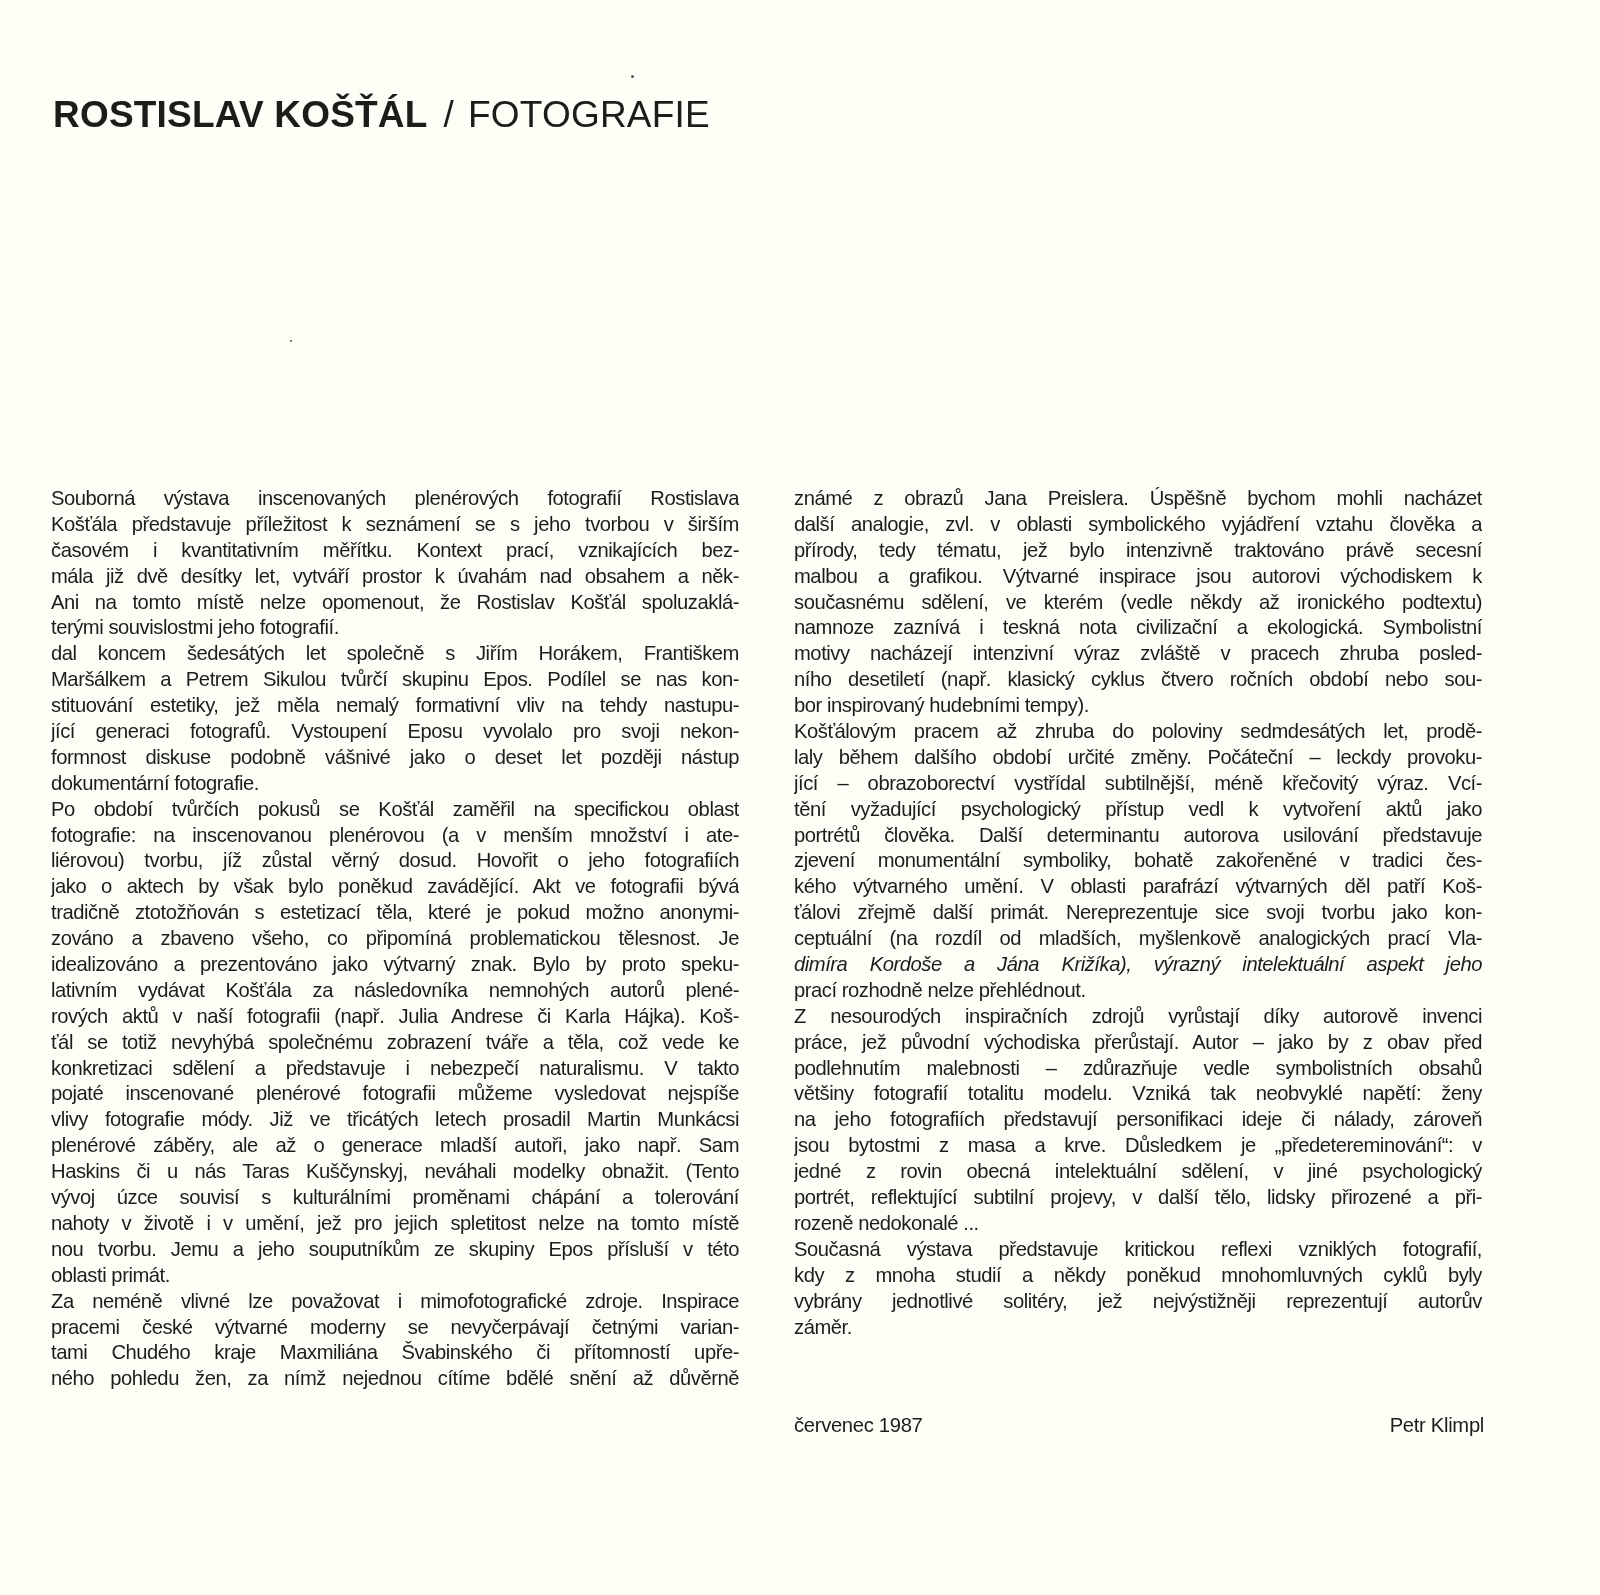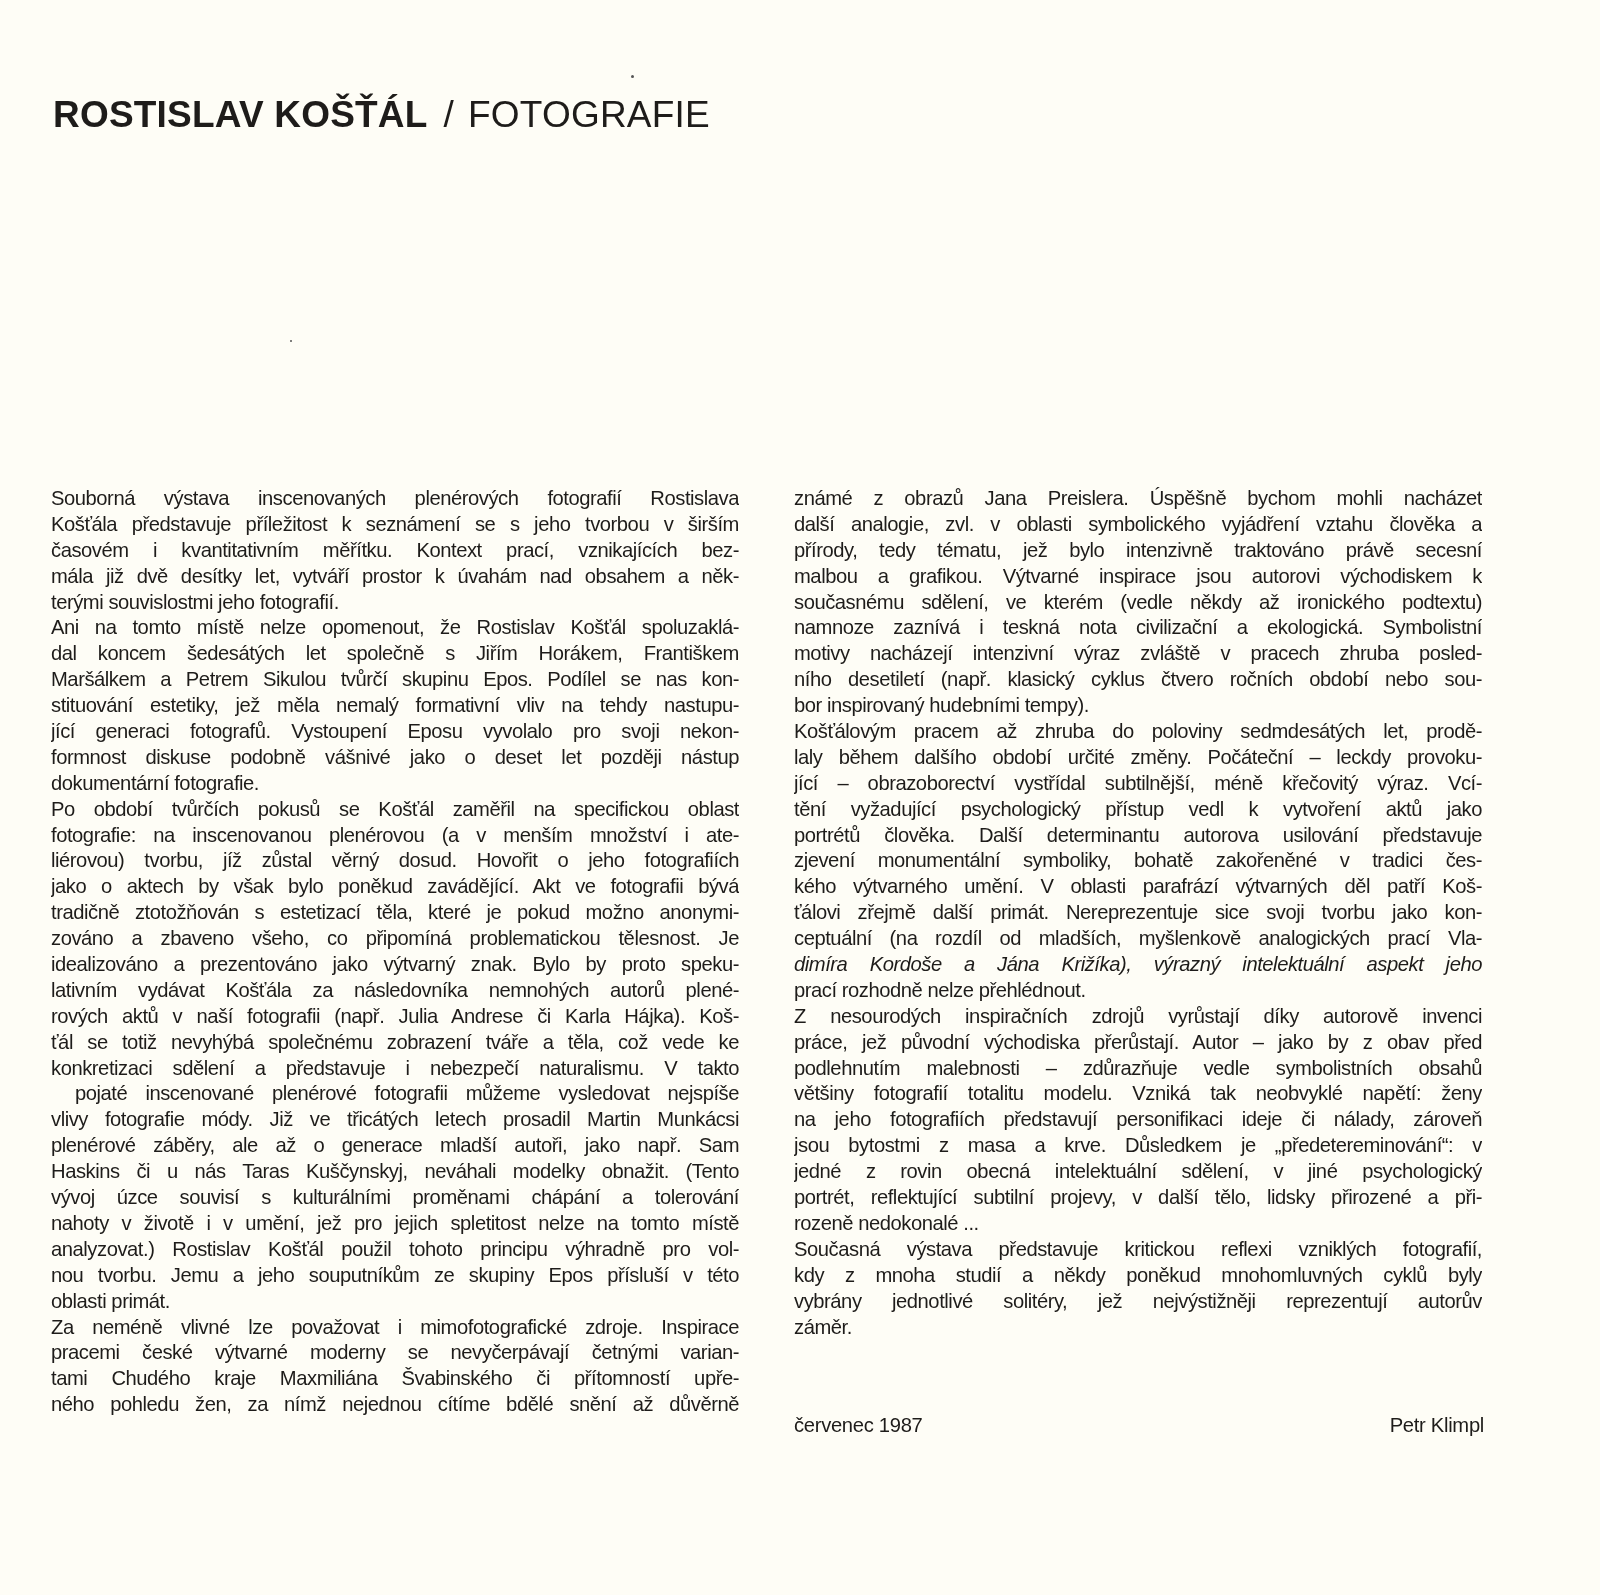--- a/index.html
+++ b/index.html
@@ -62,46 +62,45 @@
 </h1>
 
 <div class="speck" style="left:631px;top:75px;"></div>
 <div class="speck" style="left:290px;top:340px;width:2px;height:2px;"></div>
 
 <div class="col col-left" id="col-left">
     <span class="line" style="white-space: normal; overflow: hidden;">Souborná výstava inscenovaných plenérových fotografií Rostislava</span>
     <span class="line" style="white-space: normal; overflow: hidden;">Košťála představuje příležitost k seznámení se s jeho tvorbou v širším</span>
     <span class="line" style="white-space: normal; overflow: hidden;">časovém i kvantitativním měřítku. Kontext prací, vznikajících bez-</span>
     <span class="line" style="white-space: normal; overflow: hidden;">mála již dvě desítky let, vytváří prostor k úvahám nad obsahem a něk-</span>
+    <span class="line" style="white-space: normal; overflow: hidden;">Ani na tomto místě nelze opomenout, že Rostislav Košťál spoluzaklá-</span>
     <span class="line last" style="white-space: normal; overflow: hidden;">terými souvislostmi jeho fotografií.</span>
-    <span class="line" style="white-space: normal; overflow: hidden;">Ani na tomto místě nelze opomenout, že Rostislav Košťál spoluzaklá-</span>
     <span class="line" style="white-space: normal; overflow: hidden;">dal koncem šedesátých let společně s Jiřím Horákem, Františkem</span>
     <span class="line" style="white-space: normal; overflow: hidden;">Maršálkem a Petrem Sikulou tvůrčí skupinu Epos. Podílel se nas kon-</span>
     <span class="line" style="white-space: normal; overflow: hidden;">stituování estetiky, jež měla nemalý formativní vliv na tehdy nastupu-</span>
     <span class="line" style="white-space: normal; overflow: hidden;">jící generaci fotografů. Vystoupení Eposu vyvolalo pro svoji nekon-</span>
     <span class="line" style="white-space: normal; overflow: hidden;">formnost diskuse podobně vášnivé jako o deset let později nástup</span>
     <span class="line last" style="white-space: normal; overflow: hidden;">dokumentární fotografie.</span>
     <span class="line" style="white-space: normal; overflow: hidden;">Po období tvůrčích pokusů se Košťál zaměřil na specifickou oblast</span>
     <span class="line" style="white-space: normal; overflow: hidden;">fotografie: na inscenovanou plenérovou (a v menším množství i ate-</span>
     <span class="line" style="white-space: normal; overflow: hidden;">liérovou) tvorbu, jíž zůstal věrný dosud. Hovořit o jeho fotografiích</span>
     <span class="line" style="white-space: normal; overflow: hidden;">jako o aktech by však bylo poněkud zavádějící. Akt ve fotografii bývá</span>
     <span class="line" style="white-space: normal; overflow: hidden;">tradičně ztotožňován s estetizací těla, které je pokud možno anonymi-</span>
     <span class="line" style="white-space: normal; overflow: hidden;">zováno a zbaveno všeho, co připomíná problematickou tělesnost. Je</span>
     <span class="line" style="white-space: normal; overflow: hidden;">idealizováno a prezentováno jako výtvarný znak. Bylo by proto speku-</span>
     <span class="line" style="white-space: normal; overflow: hidden;">lativním vydávat Košťála za následovníka nemnohých autorů plené-</span>
     <span class="line" style="white-space: normal; overflow: hidden;">rových aktů v naší fotografii (např. Julia Andrese či Karla Hájka). Koš-</span>
     <span class="line" style="white-space: normal; overflow: hidden;">ťál se totiž nevyhýbá společnému zobrazení tváře a těla, což vede ke</span>
     <span class="line" style="white-space: normal; overflow: hidden;">konkretizaci sdělení a představuje i nebezpečí naturalismu. V takto</span>
-    <span class="line" style="white-space: normal; overflow: hidden; margin-left: 24px;">pojaté inscenované plenérové fotografii můžeme vysledovat nejspíše</span>
+    <span class="line" style="white-space: normal; overflow: hidden;">pojaté inscenované plenérové fotografii můžeme vysledovat nejspíše</span>
     <span class="line" style="white-space: normal; overflow: hidden;">vlivy fotografie módy. Již ve třicátých letech prosadil Martin Munkácsi</span>
     <span class="line" style="white-space: normal; overflow: hidden;">plenérové záběry, ale až o generace mladší autoři, jako např. Sam</span>
     <span class="line" style="white-space: normal; overflow: hidden;">Haskins či u nás Taras Kuščynskyj, neváhali modelky obnažit. (Tento</span>
     <span class="line" style="white-space: normal; overflow: hidden;">vývoj úzce souvisí s kulturálními proměnami chápání a tolerování</span>
     <span class="line" style="white-space: normal; overflow: hidden;">nahoty v životě i v umění, jež pro jejich spletitost nelze na tomto místě</span>
-    <span class="line" style="white-space: normal; overflow: hidden;">analyzovat.) Rostislav Košťál použil tohoto principu výhradně pro vol-</span>
     <span class="line" style="white-space: normal; overflow: hidden;">nou tvorbu. Jemu a jeho souputníkům ze skupiny Epos přísluší v této</span>
     <span class="line last" style="white-space: normal; overflow: hidden;">oblasti primát.</span>
     <span class="line" style="white-space: normal; overflow: hidden;">Za neméně vlivné lze považovat i mimofotografické zdroje. Inspirace</span>
     <span class="line" style="white-space: normal; overflow: hidden;">pracemi české výtvarné moderny se nevyčerpávají četnými varian-</span>
     <span class="line" style="white-space: normal; overflow: hidden;">tami Chudého kraje Maxmiliána Švabinského či přítomností upře-</span>
     <span class="line" style="white-space: normal; overflow: hidden;">ného pohledu žen, za nímž nejednou cítíme bdělé snění až důvěrně</span>
   </div>
 <div class="col col-right" id="col-right">
     <span class="line" style="white-space: normal; overflow: hidden;">známé z obrazů Jana Preislera. Úspěšně bychom mohli nacházet</span>
     <span class="line" style="white-space: normal; overflow: hidden;">další analogie, zvl. v oblasti symbolického vyjádření vztahu člověka a</span>

